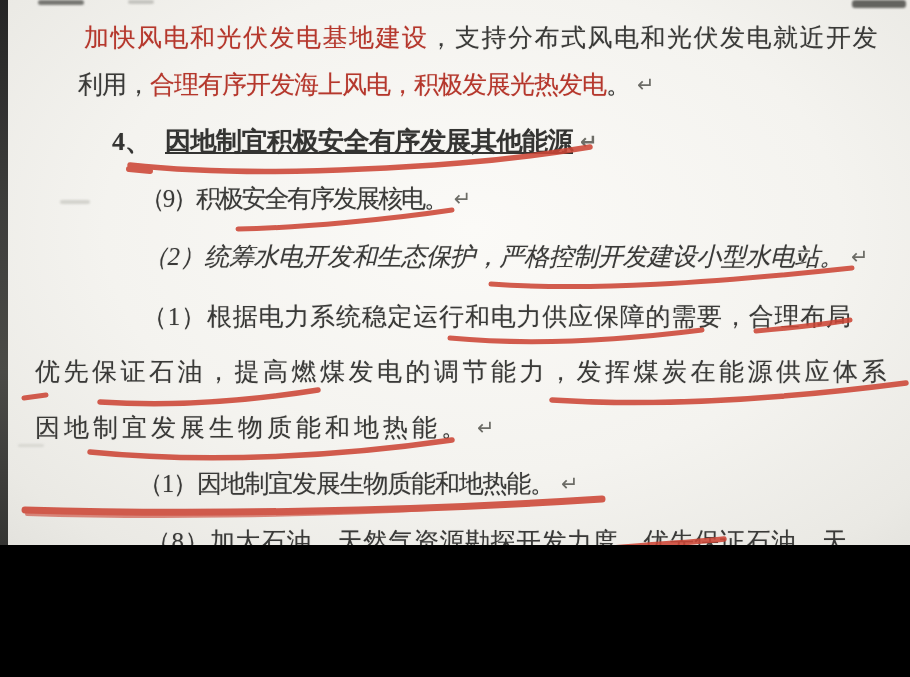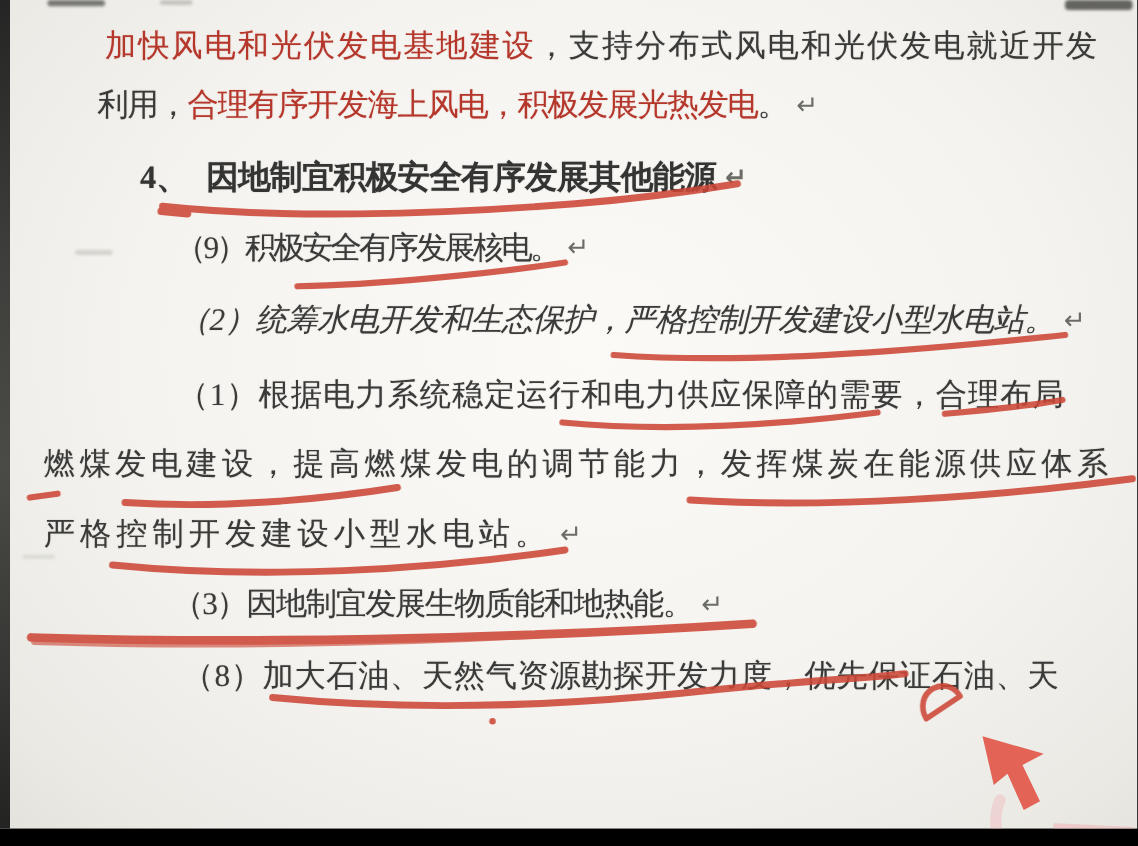--- a/index.html
+++ b/index.html
@@ -1,30 +1,30 @@
 <!DOCTYPE html>
 <html><head>
 <meta charset="utf-8">
 <style>
   html,body{margin:0;padding:0;background:#000;}
   #page{
-    position:relative;width:910px;height:663px;overflow:hidden;
+    position:relative;width:910px;height:545px;overflow:hidden;
     background:
       radial-gradient(ellipse at 52% 42%, #fbfaf7 0%, #f4f3ef 55%, #eae9e4 88%, #e3e2dd 100%);
     font-family:"Liberation Serif","DejaVu Serif",serif;
   }
   .line{
     position:absolute;white-space:nowrap;
     font-size:25px;line-height:31px;color:#3a3a38;
     text-shadow:0 0 1px rgba(60,60,60,.35);
   }
   .seg{display:inline;}
   .red{color:#b5372c;text-shadow:0 0 1px rgba(181,55,44,.35);}
   .heading{font-weight:bold;font-size:26px;color:#343432;}
-  .heading .title{margin-left:14px;letter-spacing:-0.5px;}
+  .heading .title{margin-left:14px;letter-spacing:-0.5px;text-decoration:underline;}
   .ret{
     display:inline-block;color:#55554f;font-size:21px;margin-left:7px;
     transform:translateY(-1px);text-shadow:none;opacity:.85;
     font-family:"DejaVu Sans",sans-serif;
   }
   .smudge{position:absolute;filter:blur(1.2px);border-radius:3px;}
   #left-bar{
     position:absolute;left:0;top:0;width:8px;height:677px;
     background:linear-gradient(#141414 0%,#2e2e2c 30%,#3c3c38 55%,#262624 80%,#101010 100%);
     opacity:.92;
@@ -62,29 +62,29 @@
 
   <div class="line" style="left:143px;top:241px;letter-spacing:-0.4px;font-style:italic;">
     <span class="seg">（2）统筹水电开发和生态保护，严格控制开发建设小型水电站。</span><span class="ret">↵</span>
   </div>
 
   <div class="line" style="left:142px;top:301px;letter-spacing:0.8px;">
     <span class="seg">（1）根据电力系统稳定运行和电力供应保障的需要，合理布局</span>
   </div>
 
   <div class="line" style="left:35px;top:356px;letter-spacing:3.5px;">
-    <span class="seg">燃煤发电建设，提高燃煤发电的调节能力，发挥煤炭在能源供应体系</span>
+    <span class="seg">优先保证石油，提高燃煤发电的调节能力，发挥煤炭在能源供应体系</span>
   </div>
 
   <div class="line" style="left:35px;top:412px;letter-spacing:4px;">
-    <span class="seg">严格控制开发建设小型水电站。</span><span class="ret">↵</span>
+    <span class="seg">因地制宜发展生物质能和地热能。</span><span class="ret">↵</span>
   </div>
 
   <div class="line" style="left:138px;top:468px;letter-spacing:-1.2px;">
-    <span class="seg">（3）因地制宜发展生物质能和地热能。</span><span class="ret">↵</span>
+    <span class="seg">（1）因地制宜发展生物质能和地热能。</span><span class="ret">↵</span>
   </div>
 
   <div class="line" style="left:146px;top:526px;letter-spacing:0.5px;">
     <span class="seg">（8）加大石油、天然气资源勘探开发力度，优先保证石油、天</span>
   </div>
 
 
 
   <svg id="annotations" width="910" height="677" viewBox="0 0 910 677">
     <g fill="none" stroke-linecap="round" stroke-linejoin="round" opacity="0.88">

